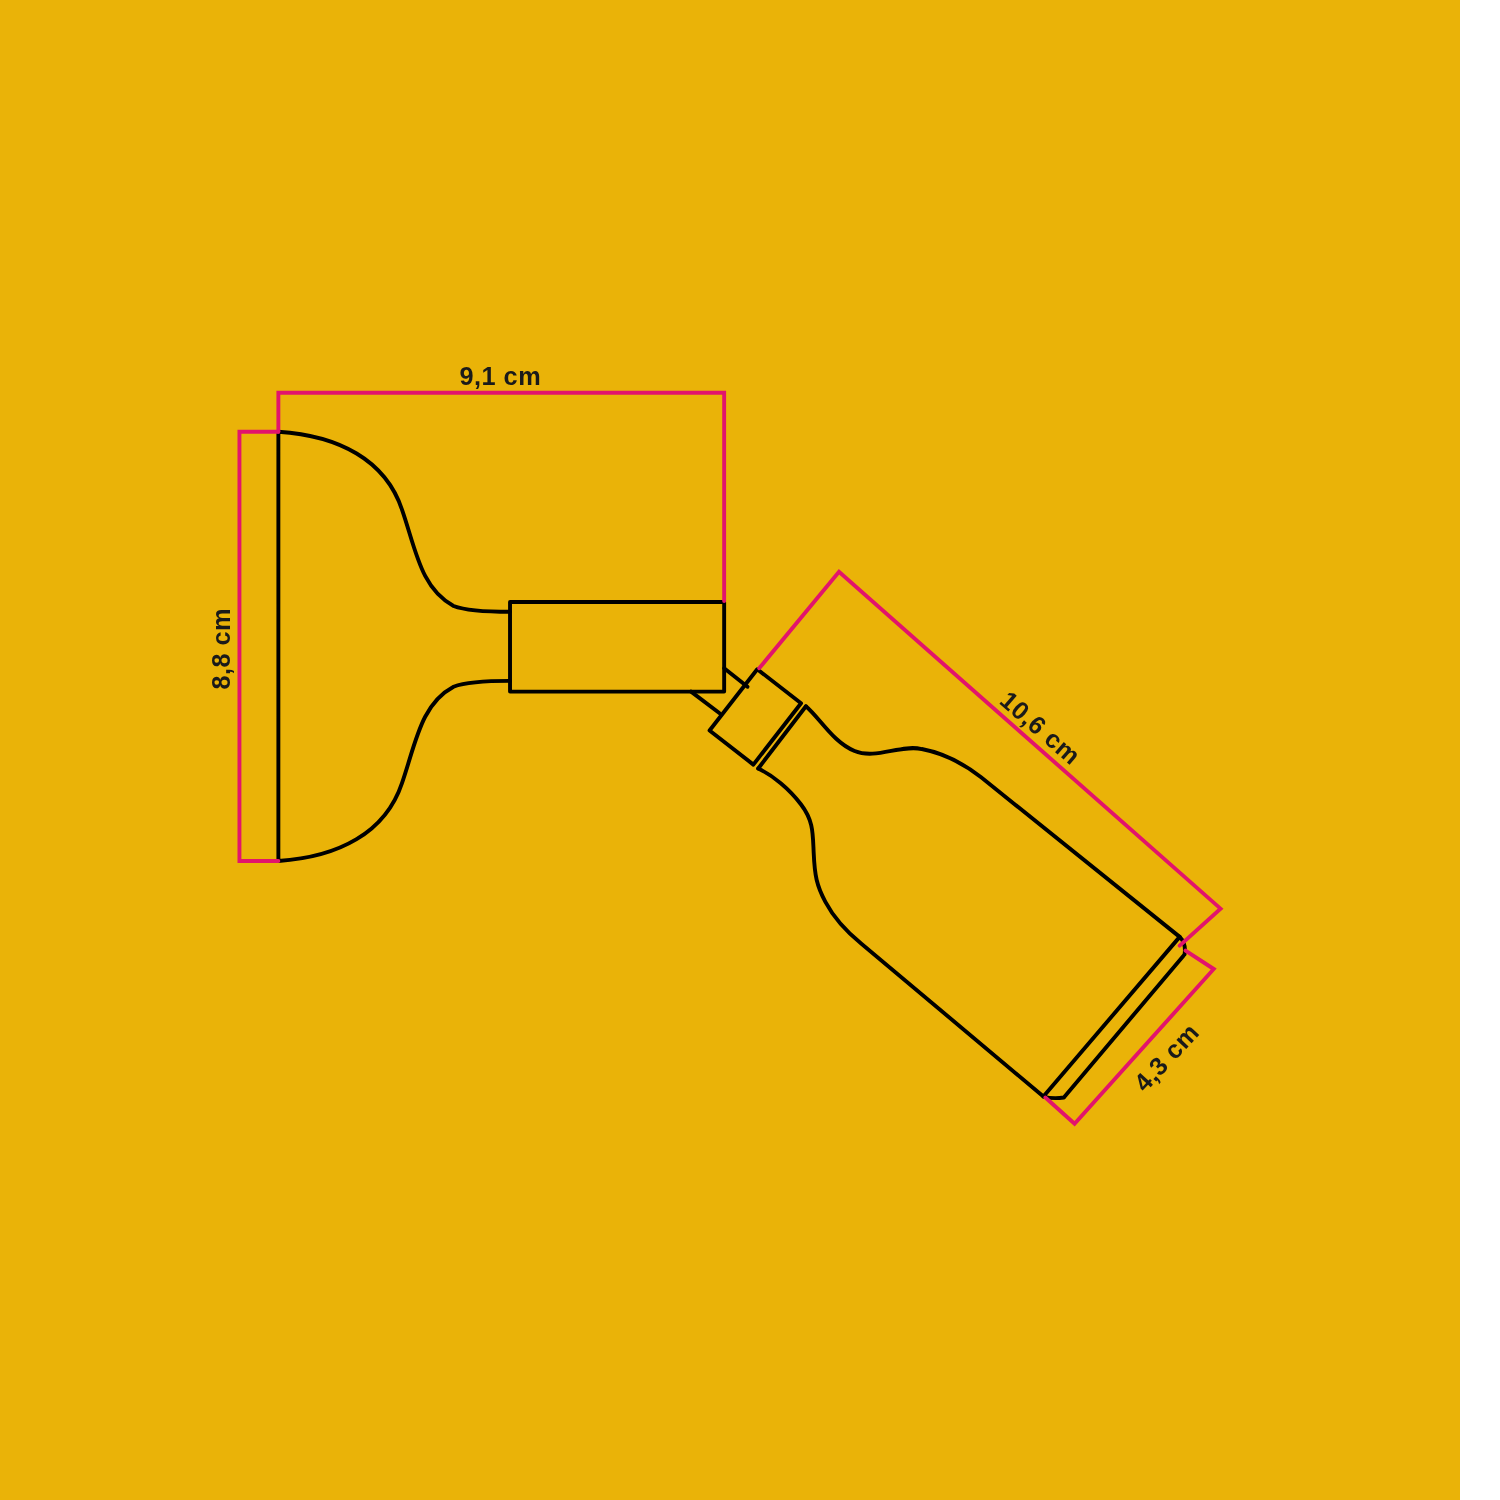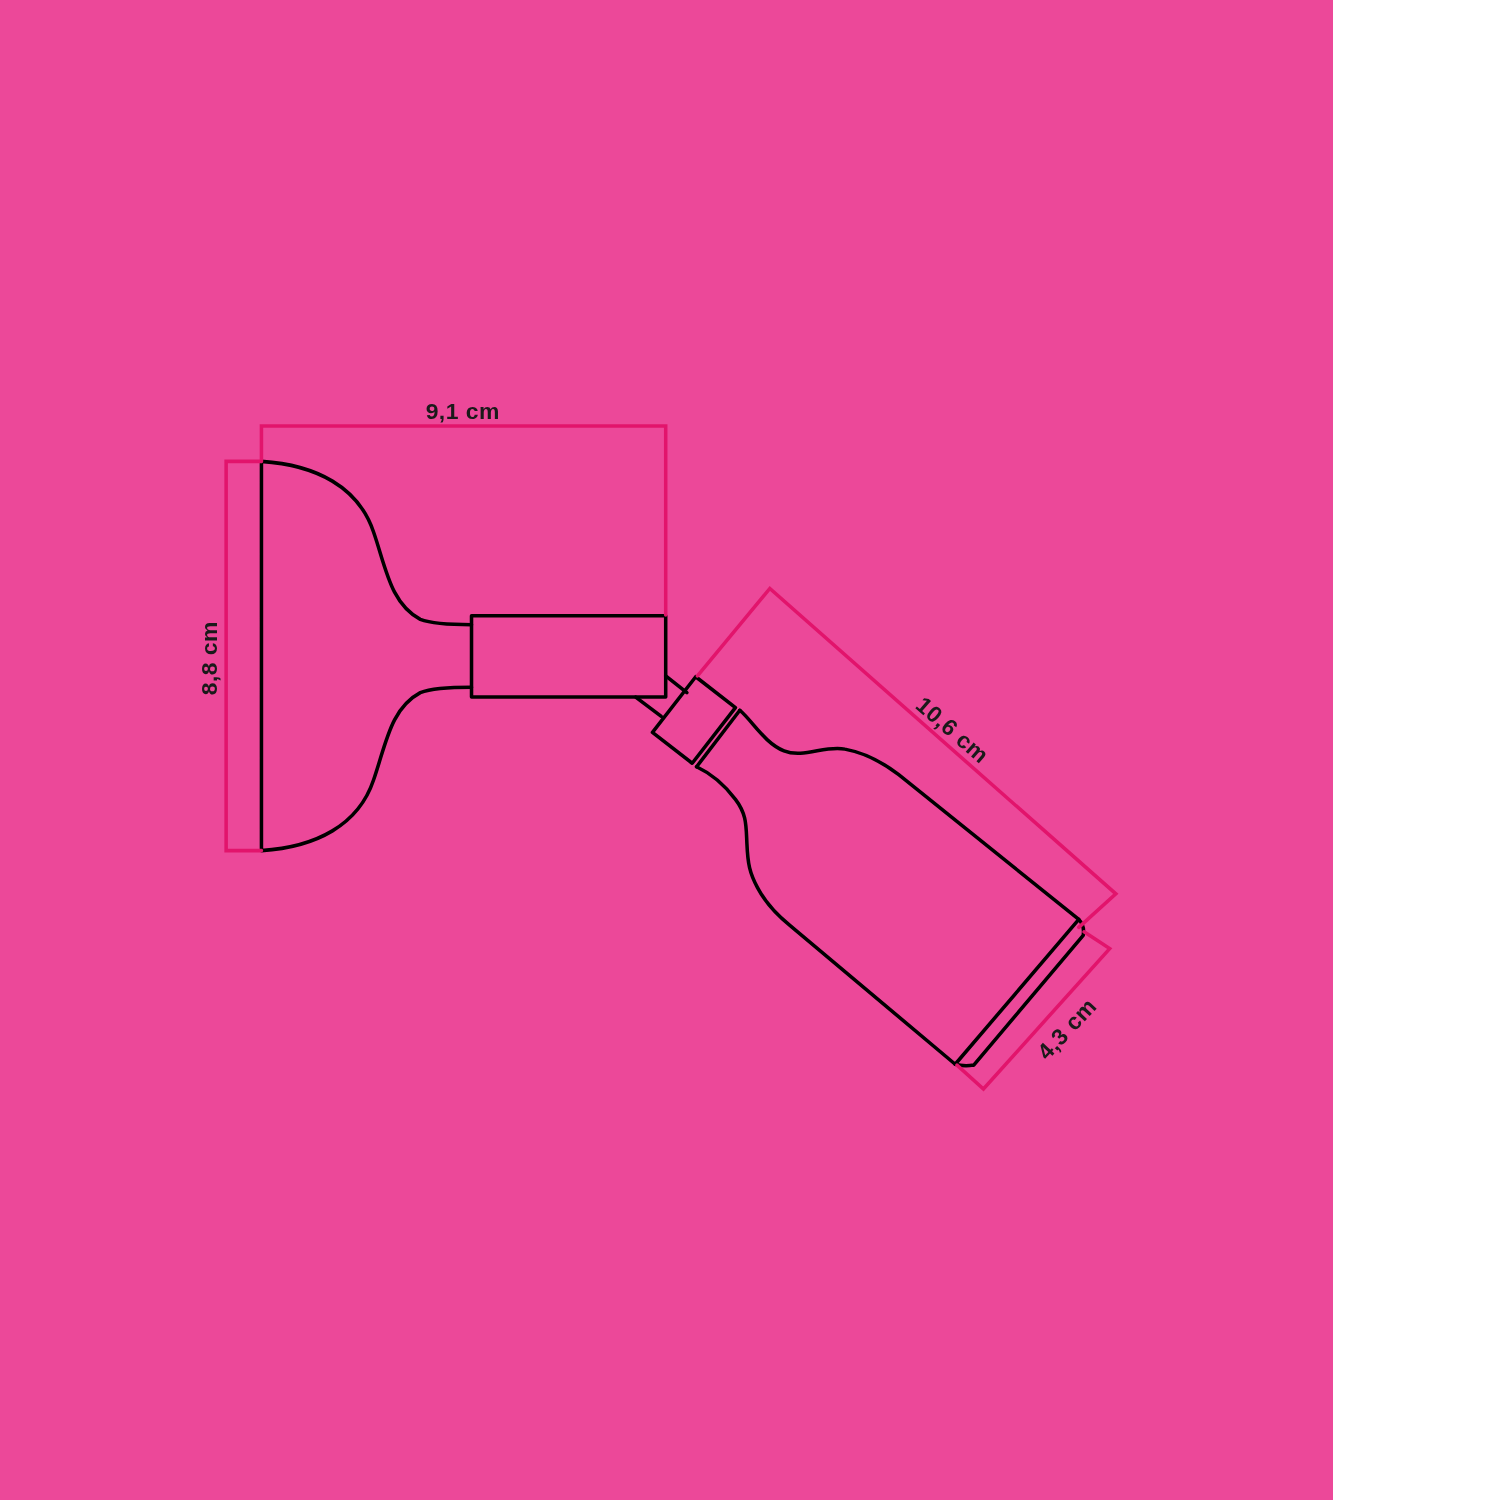--- a/index.html
+++ b/index.html
@@ -2,25 +2,24 @@
 <html><head>
 <meta charset="utf-8">
 <style>
   html, body {
     margin: 0;
     padding: 0;
     background: #ffffff;
   }
   .canvas {
     position: relative;
-    width: 1324px;
+    width: 1460px;
     height: 1500px;
-    background: #ec4899;
+    background: #eab308;
     overflow: hidden;
-    padding-left: 9px;
   }
   .canvas svg {
     display: block;
     width: 100%;
     height: 100%;
   }
   text.dim-label {
     font-family: "Liberation Sans", sans-serif;
     font-size: 26px;
     font-weight: 700;

